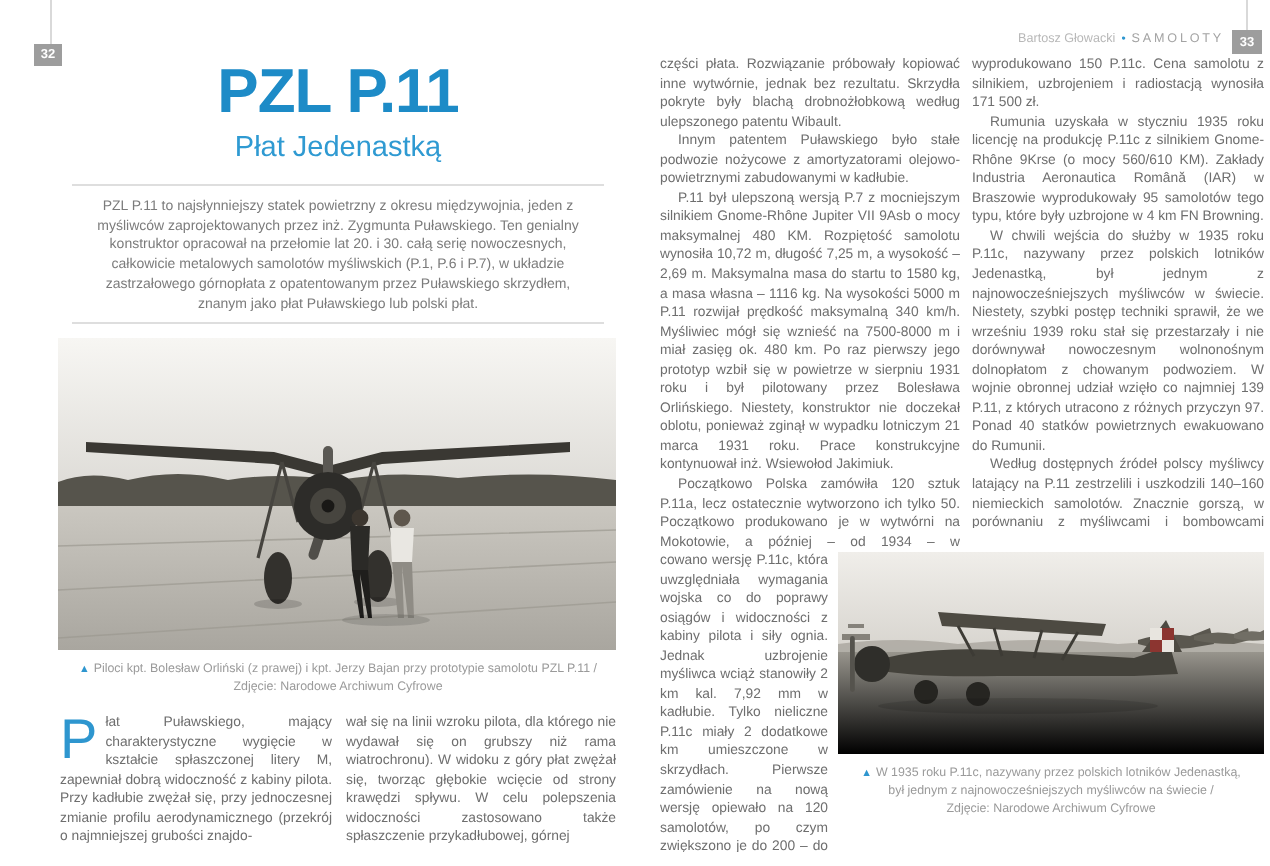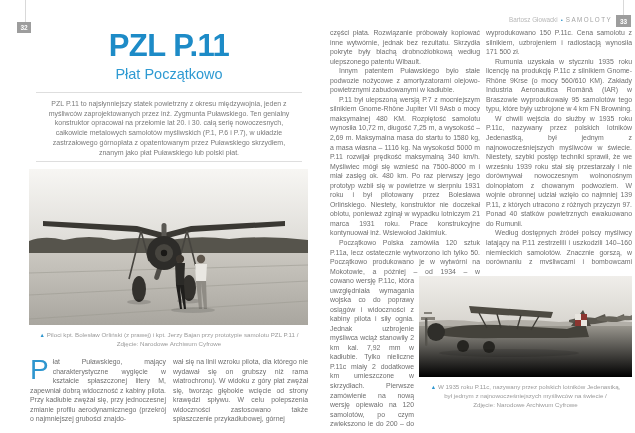--- a/index.html
+++ b/index.html
@@ -50,21 +50,21 @@
 </style>
 </head>
 <body>
 
 <div id="spread">
 
   <div class="vline" style="left:25px;top:0;height:22px;"></div>
   <div class="pagebox" style="left:17px;top:22px;width:14px;height:11px;">32</div>
 
   <h1 id="title">PZL P.11</h1>
-  <h2 id="subtitle">Płat Początkowo</h2>
+  <h2 id="subtitle">Płat Jedenastką</h2>
 
   <div class="rule" style="left:36px;top:92px;width:266px;"></div>
   <div id="intro">PZL P.11 to najsłynniejszy statek powietrzny z okresu międzywojnia, jeden z myśliwców zaprojektowanych przez inż. Zygmunta Puławskiego. Ten genialny konstruktor opracował na przełomie lat 20. i 30. całą serię nowoczesnych, całkowicie metalowych samolotów myśliwskich (P.1, P.6 i P.7), w układzie zastrzałowego górnopłata z opatentowanym przez Puławskiego skrzydłem, znanym jako płat Puławskiego lub polski płat.</div>
   <div class="rule" style="left:36px;top:161px;width:266px;"></div>
 
   <div class="photo" style="left:29px;top:169px;width:279px;height:156px;">
     <svg width="279" height="156" viewBox="0 0 279 156">
       <defs>
         <linearGradient id="sky1" x1="0" y1="0" x2="0" y2="1">
           <stop offset="0" stop-color="#f7f6f3"></stop>

